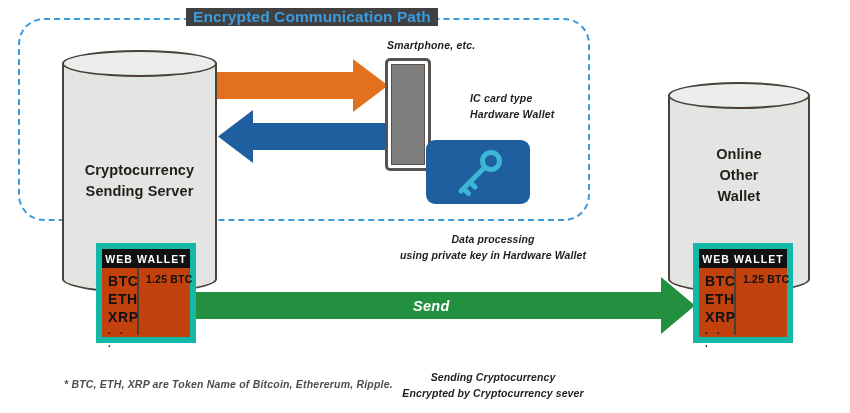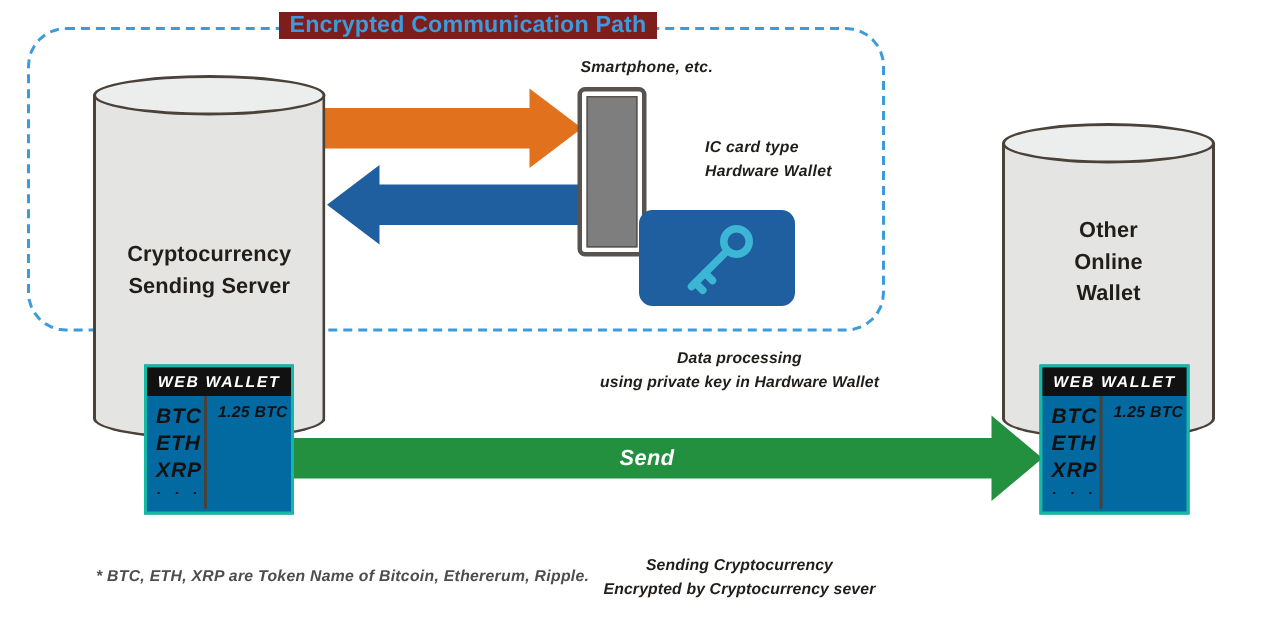--- a/index.html
+++ b/index.html
@@ -29,21 +29,21 @@
     border-radius: 26px;
     box-sizing: border-box;
   }
   .region-title {
     position: absolute;
     left: 186px;
     top: 8px;
     font-size: 15.5px;
     font-weight: bold;
     color: #3c9bdc;
-    background: #7f1d1d;
+    background: #404040;
     padding: 0 7px;
     letter-spacing: 0.1px;
     white-space: nowrap;
     text-align: right;
   }
 
   
   .cylinder {
     position: absolute;
   }
@@ -86,24 +86,23 @@
   #cyl-left .cyl-body { height: 230px; }
   #cyl-left .cyl-label { top: 110px; }
 
   #cyl-right { left: 668px; top: 82px; width: 142px; }
   #cyl-right .cyl-body { height: 198px; }
   #cyl-right .cyl-label { top: 62px; }
 
   
   .wallet {
     position: absolute;
-    background: #0369a1;
-    border: 2px solid #14b8a6;
-    box-sizing: border-box;
-    font-style: italic;
+    background: #c2410c;
+    border: 6px solid #14b8a6;
+    box-sizing: border-box;
   }
   .wallet-header {
     background: #111111;
     color: #ffffff;
     font-size: 10.5px;
     font-weight: bold;
     text-align: center;
     letter-spacing: 1.1px;
     padding: 4px 0 3px 0;
   }
@@ -261,22 +260,22 @@
     <div class="cyl-label">
       <div>Cryptocurrency</div>
       <div>Sending Server</div>
     </div>
   </div>
 
   <div class="cylinder" id="cyl-right">
     <div class="cyl-body"></div>
     <div class="cyl-top"></div>
     <div class="cyl-label">
+      <div>Online</div>
       <div>Other</div>
-      <div>Online</div>
       <div>Wallet</div>
     </div>
   </div>
 
   <div class="wallet" id="wallet-left">
     <div class="wallet-header">WEB WALLET</div>
     <div class="wallet-body">
       <div class="wallet-col-tokens">
         <div class="token">BTC</div>
         <div class="token">ETH</div>

